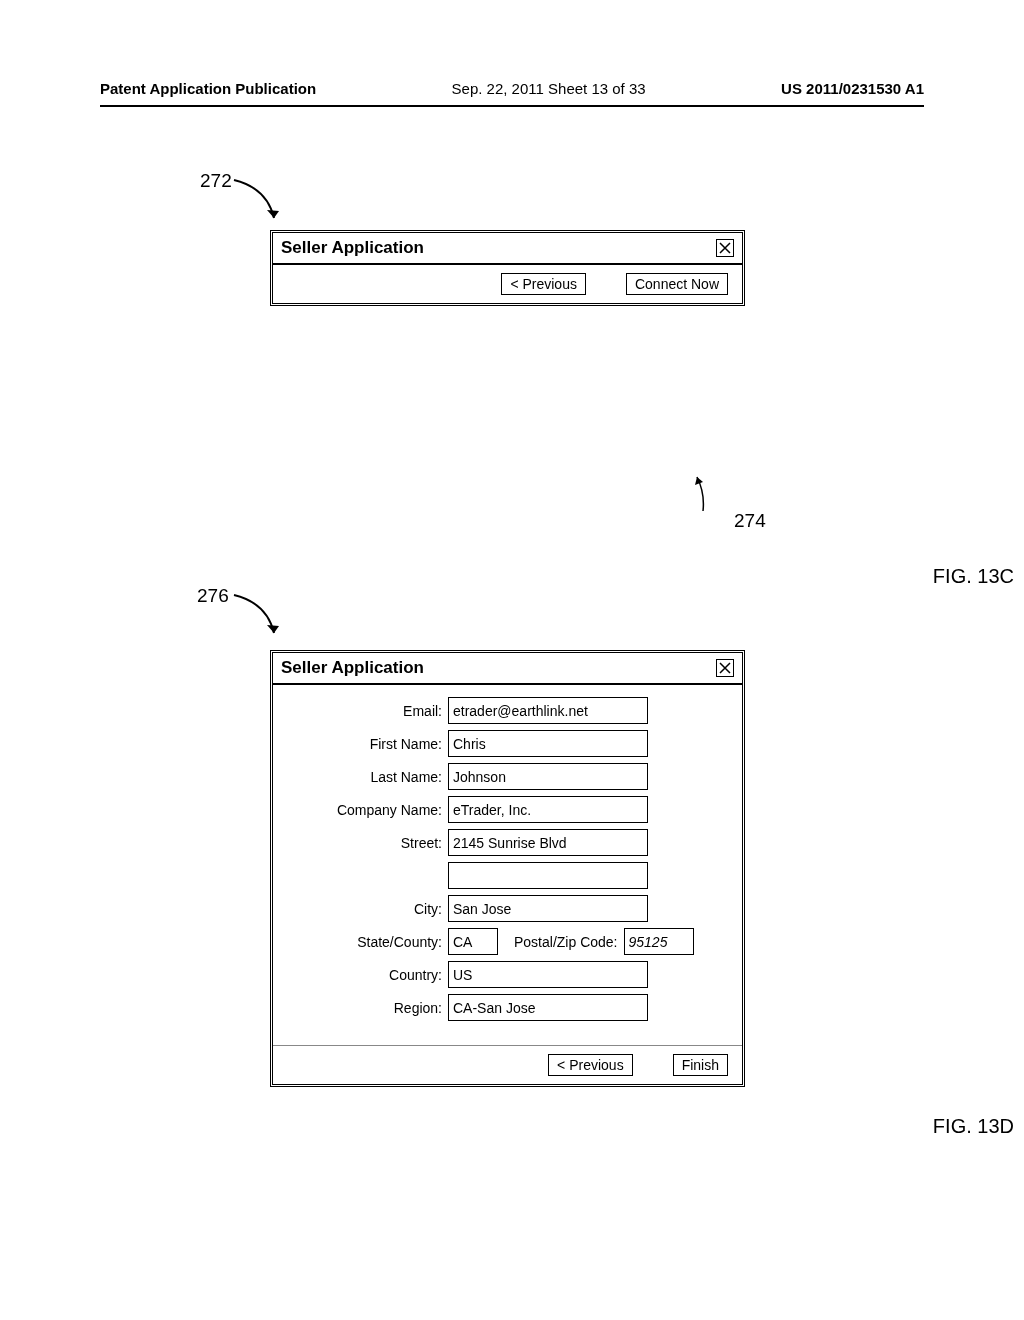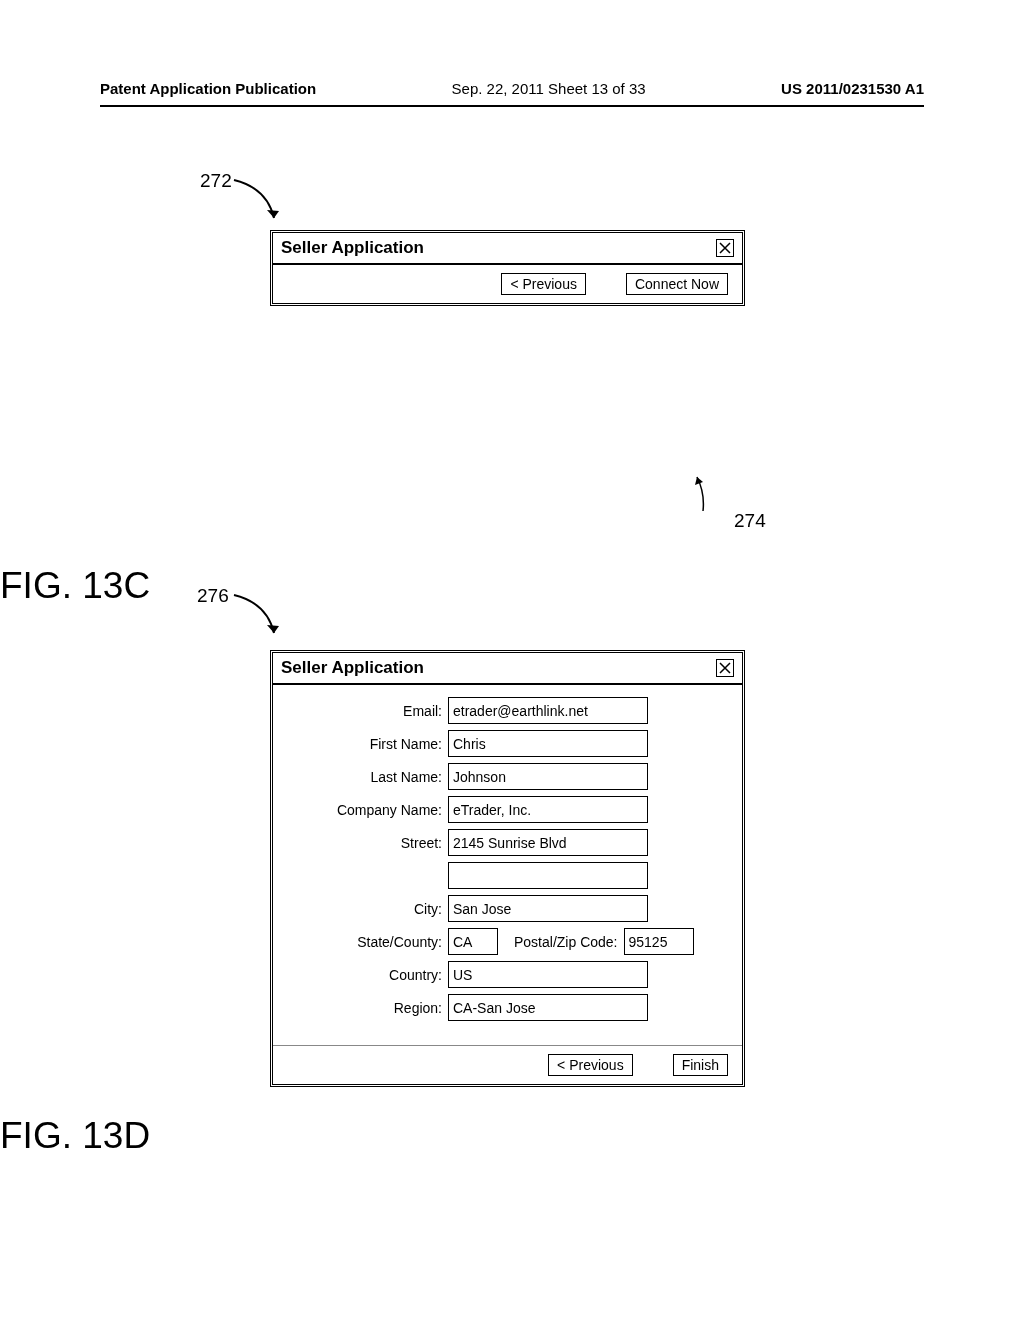--- a/index.html
+++ b/index.html
@@ -32,24 +32,24 @@
     position: absolute;
     font-size: 19px;
   }
   .ref-arrow {
     position: absolute;
     width: 50px;
     height: 50px;
   }
   .fig-caption {
     position: absolute;
-    font-size: 37px;
+    font-size: 20px;
     font-family: Arial, sans-serif;
     left: 0; right: 10px;
-    text-align: left;
+    text-align: right;
   }
   
   .app-window {
     position: absolute;
     border: 3px double #000;
     background: #fff;
   }
   .titlebar {
     border-bottom: 2px solid #000;
     padding: 5px 8px;
@@ -122,21 +122,21 @@
     font-size: 14px;
   }
   .form-row input {
     border: 1px solid #000;
     font-size: 14px;
     padding: 1px 4px;
     height: 27px;
   }
   .w-long { width: 200px; }
   .w-short { width: 50px; }
-  .w-med { width: 70px; }
+  .w-med { width: 70px; font-style: italic; }
   .inline-label {
     font-size: 14px;
     margin: 0 6px 0 16px;
   }
 </style>
 </head>
 <body>
 
 <div class="page-header">
   <span class="left">Patent Application Publication</span>

